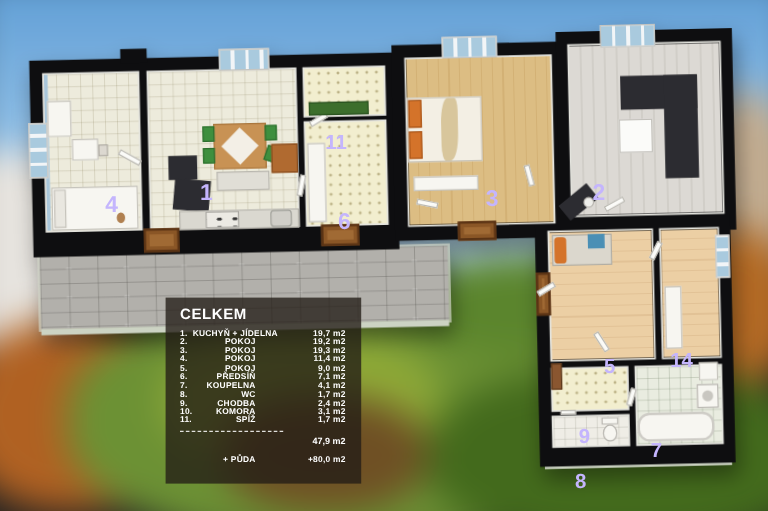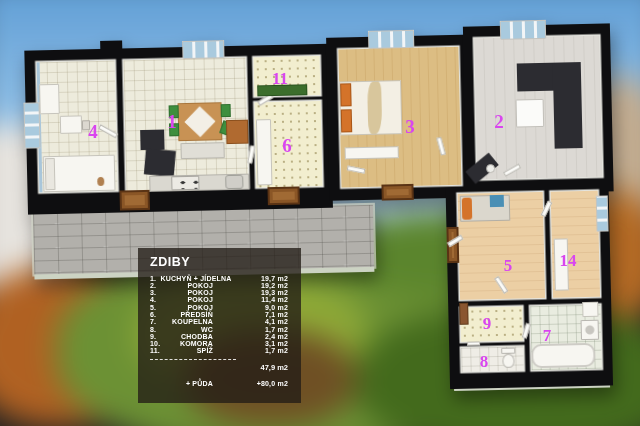--- a/index.html
+++ b/index.html
@@ -47,22 +47,22 @@
        box-sizing:border-box;}
   .doorway::after{content:"";position:absolute;inset:3px;background:#a06a34;}
   .door{position:absolute;background:#fbfbf8;border:1px solid #b9b7b0;box-sizing:border-box;}
   .fur{position:absolute;box-sizing:border-box;}
   .fw{background:#f7f6f1;border:1px solid #c6c4bc;}
   .fd{background:#2c2c31;}
   .fwood{background:#c89254;border:1px solid #a9763c;}
   .fg{background:#3e8f3e;border:1px solid #2e6e2e;}
   
   .rnum{position:absolute;transform:translate(-50%,-50%);
-        font-family:Liberation Serif, serif;font-weight:bold;color:#d946ef;
-        font-size:19px;}
+        font-family:Liberation Sans, sans-serif;font-weight:bold;color:#c4b5fd;
+        font-size:19px;margin-top:40px;}
   .rnum.sm{font-size:17px;}
   
   .watermark{position:absolute;left:386px;top:62px;font-size:25px;font-weight:bold;
         letter-spacing:1.5px;color:rgba(255,255,255,.30);white-space:nowrap;}
   
   .legend{position:absolute;left:138px;top:248px;width:163px;height:155px;
         background:rgba(35,28,22,.78);color:#fff;box-sizing:border-box;
         padding:8px 13px 6px 12px;}
   .ltitle{font-size:12.5px;font-weight:bold;letter-spacing:.5px;line-height:13.5px;}
   .lrows{margin-top:5px;}
@@ -197,21 +197,21 @@
   <div class="rnum sm" style="left:508px;top:266px;">5</div>
   <div class="rnum" style="left:287px;top:146px;">6</div>
   <div class="rnum sm" style="left:547px;top:336px;">7</div>
   <div class="rnum sm" style="left:484px;top:362px;">8</div>
   <div class="rnum sm" style="left:487px;top:324px;">9</div>
   <div class="rnum sm" style="left:568px;top:261px;">14</div>
   <div class="rnum sm" style="left:280px;top:79px;">11</div>
 
 
   <div class="legend">
-    <div class="ltitle">ZDIBY</div>
+    <div class="ltitle">CELKEM</div>
     <div class="lrows">
       <div class="lrow">
           <span class="lnum">1.</span>
           <span class="lname">KUCHYŇ + JÍDELNA</span>
           <span class="larea">19,7 m2</span>
         </div>
       <div class="lrow">
           <span class="lnum">2.</span>
           <span class="lname">POKOJ</span>
           <span class="larea">19,2 m2</span>

